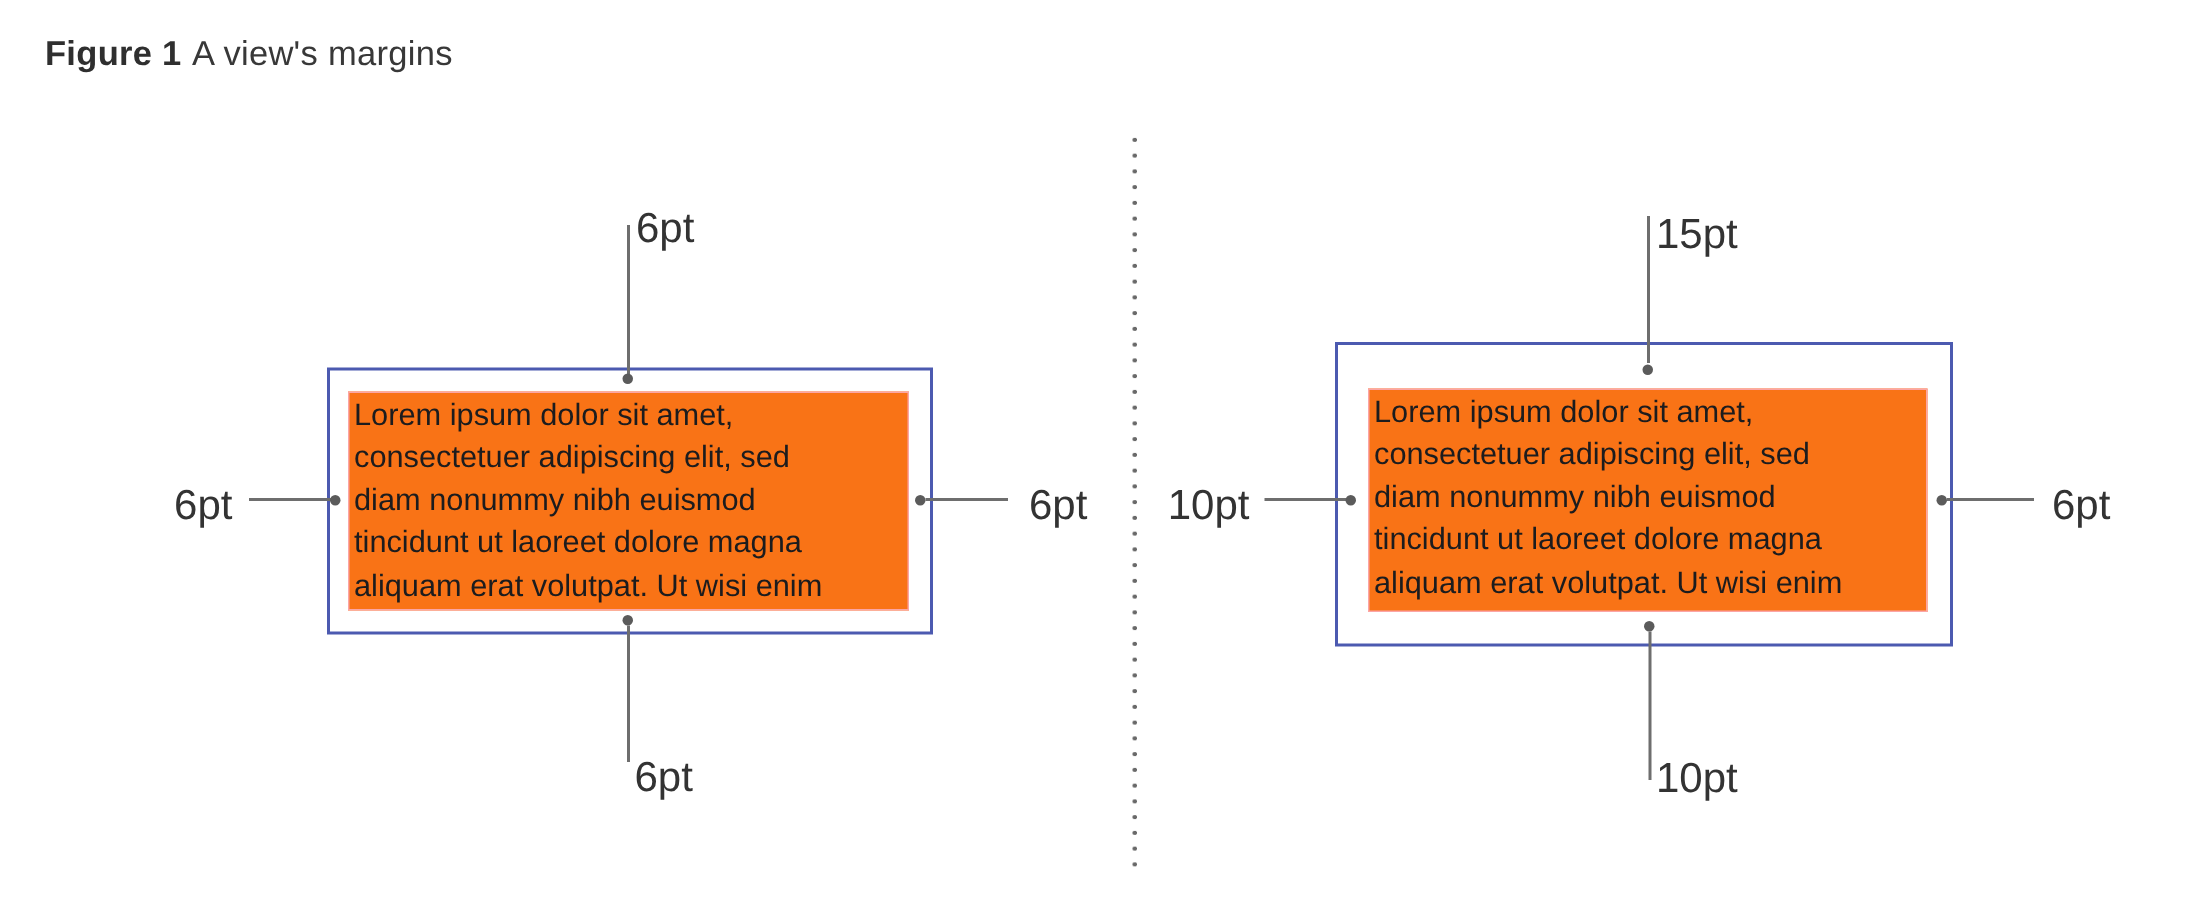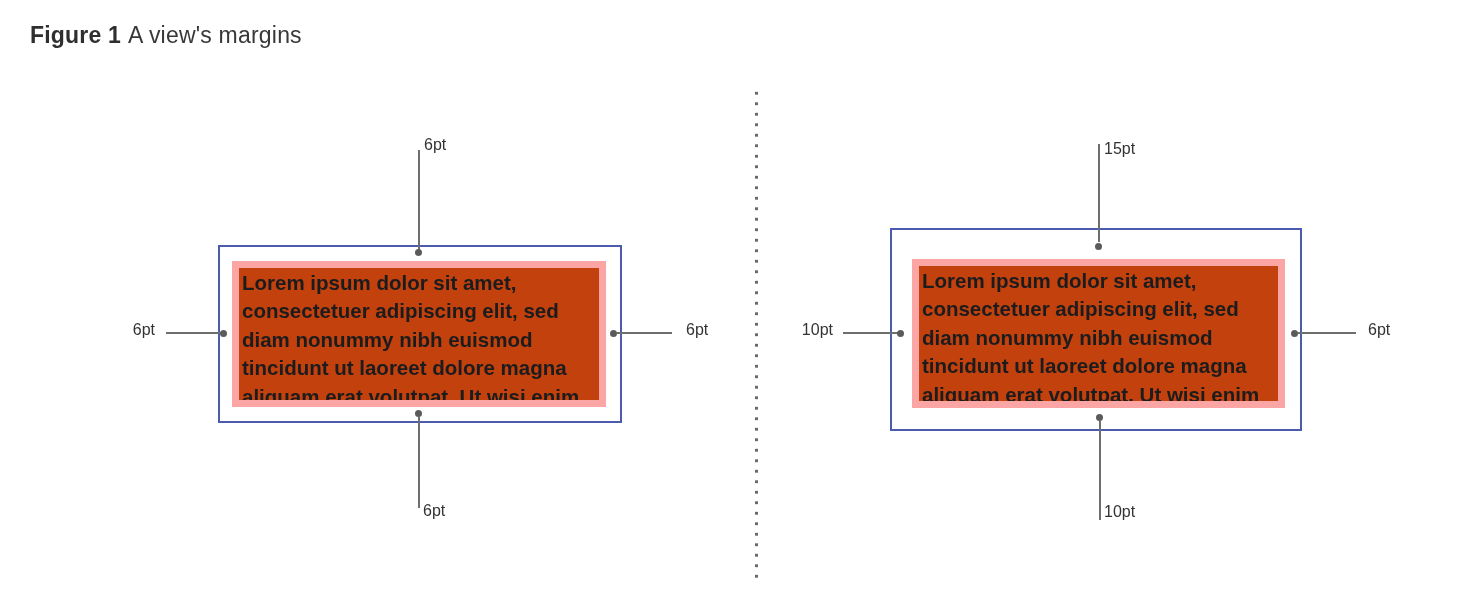--- a/index.html
+++ b/index.html
@@ -21,43 +21,42 @@
     position:absolute;
     border:2px solid #4c5ab0;
     background:#ffffff;
     box-sizing:border-box;
   }
   .view-box.left{left:218px;top:245px;width:404px;height:178px;}
   .view-box.right{left:890px;top:228px;width:412px;height:203px;}
 
   .content-box{
     position:absolute;
-    border:7px solid #fca5a5;
-    background:#c2410c;
+    border:1px solid #fca5a5;
+    background:#f97316;
     box-sizing:border-box;
     padding:1px 0 0 3px;
     overflow:hidden;
-    font-weight:bold;
   }
   .content-box.left{left:232px;top:261px;width:374px;height:146px;}
   .content-box.right{left:912px;top:259px;width:373px;height:149px;}
 
   .lorem-line{
     font-size:20.5px;
     line-height:28.4px;
     color:#1c1c1e;
     white-space:nowrap;
   }
 
   .vline{position:absolute;width:2px;background:#6e6e6e;}
   .hline{position:absolute;height:2px;background:#6e6e6e;}
   .dot{position:absolute;width:7px;height:7px;border-radius:50%;background:#5b5b5b;}
   .mlabel{
     position:absolute;
-    font-size:16px;color:#333333;
+    font-size:28px;color:#333333;
     white-space:nowrap;
   }
   .mlabel.right-align{text-align:right;}
 
   .divider{
     position:absolute;
     left:755px;top:88px;width:3px;height:490px;
     background-image:radial-gradient(circle, #696969 1.45px, rgba(105,105,105,0) 1.6px);
     background-size:3px 10.5px;
     background-repeat:repeat-y;

